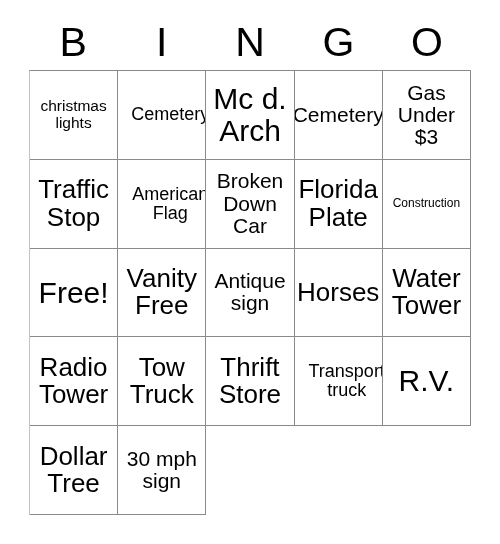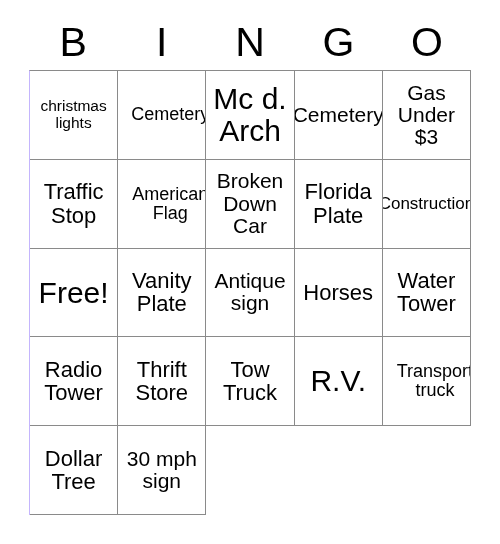--- a/index.html
+++ b/index.html
@@ -63,25 +63,25 @@
     padding: 1px 2px;
     overflow: hidden;
   }
   .cell-text {
     display: block;
     line-height: 1.06;
     white-space: pre-line;
     word-break: normal;
   }
   
-  .fs-xs .cell-text { font-size: 17px; }
+  .fs-xs .cell-text { font-size: 12px; }
   .fs-sm .cell-text { font-size: 15.5px; }
   .fs-md .cell-text { font-size: 18px; margin-left: 17px; }
   .fs-lg .cell-text { font-size: 21px; }
-  .fs-xl .cell-text { font-size: 22px; }
+  .fs-xl .cell-text { font-size: 26px; }
   .fs-xxl .cell-text { font-size: 30px; }
 </style>
 </head>
 <body>
 
 <div id="card">
 
   <div id="header-row">
     <div class="header-letter">B</div>
     <div class="header-letter">I</div>
@@ -128,51 +128,51 @@
 Plate</span>
       </div>
       <div class="cell fs-xs">
         <span class="cell-text">Construction</span>
       </div>
       <div class="cell fs-xxl">
         <span class="cell-text">Free!</span>
       </div>
       <div class="cell fs-xl">
         <span class="cell-text">Vanity
-Plate</span>
+Free</span>
       </div>
       <div class="cell fs-lg">
         <span class="cell-text">Antique
 sign</span>
       </div>
       <div class="cell fs-xl">
         <span class="cell-text">Horses</span>
       </div>
       <div class="cell fs-xl">
         <span class="cell-text">Water
 Tower</span>
       </div>
       <div class="cell fs-xl">
         <span class="cell-text">Radio
 Tower</span>
       </div>
       <div class="cell fs-xl">
-        <span class="cell-text">Thrift
-Store</span>
-      </div>
-      <div class="cell fs-xl">
         <span class="cell-text">Tow
 Truck</span>
       </div>
-      <div class="cell fs-xxl">
-        <span class="cell-text">R.V.</span>
+      <div class="cell fs-xl">
+        <span class="cell-text">Thrift
+Store</span>
       </div>
       <div class="cell fs-md">
         <span class="cell-text">Transport
 truck</span>
+      </div>
+      <div class="cell fs-xxl">
+        <span class="cell-text">R.V.</span>
       </div>
       <div class="cell fs-xl">
         <span class="cell-text">Dollar
 Tree</span>
       </div>
       <div class="cell fs-lg">
         <span class="cell-text">30 mph
 sign</span>
       </div>
     </div>

